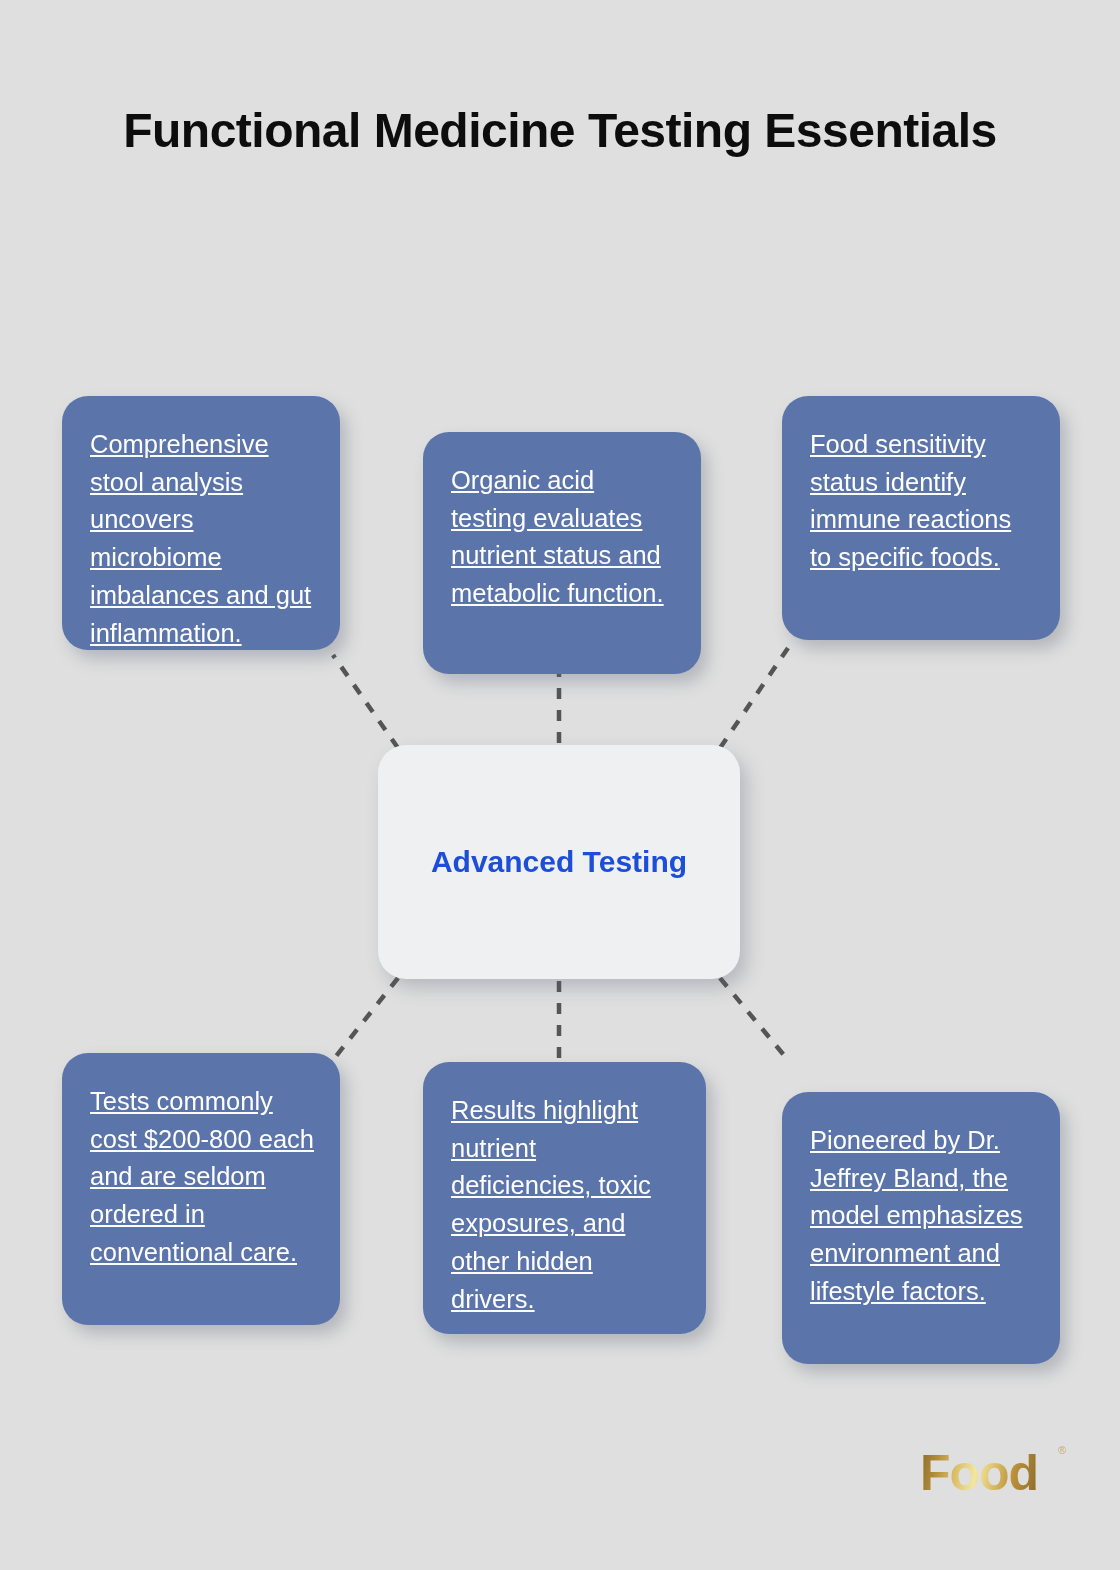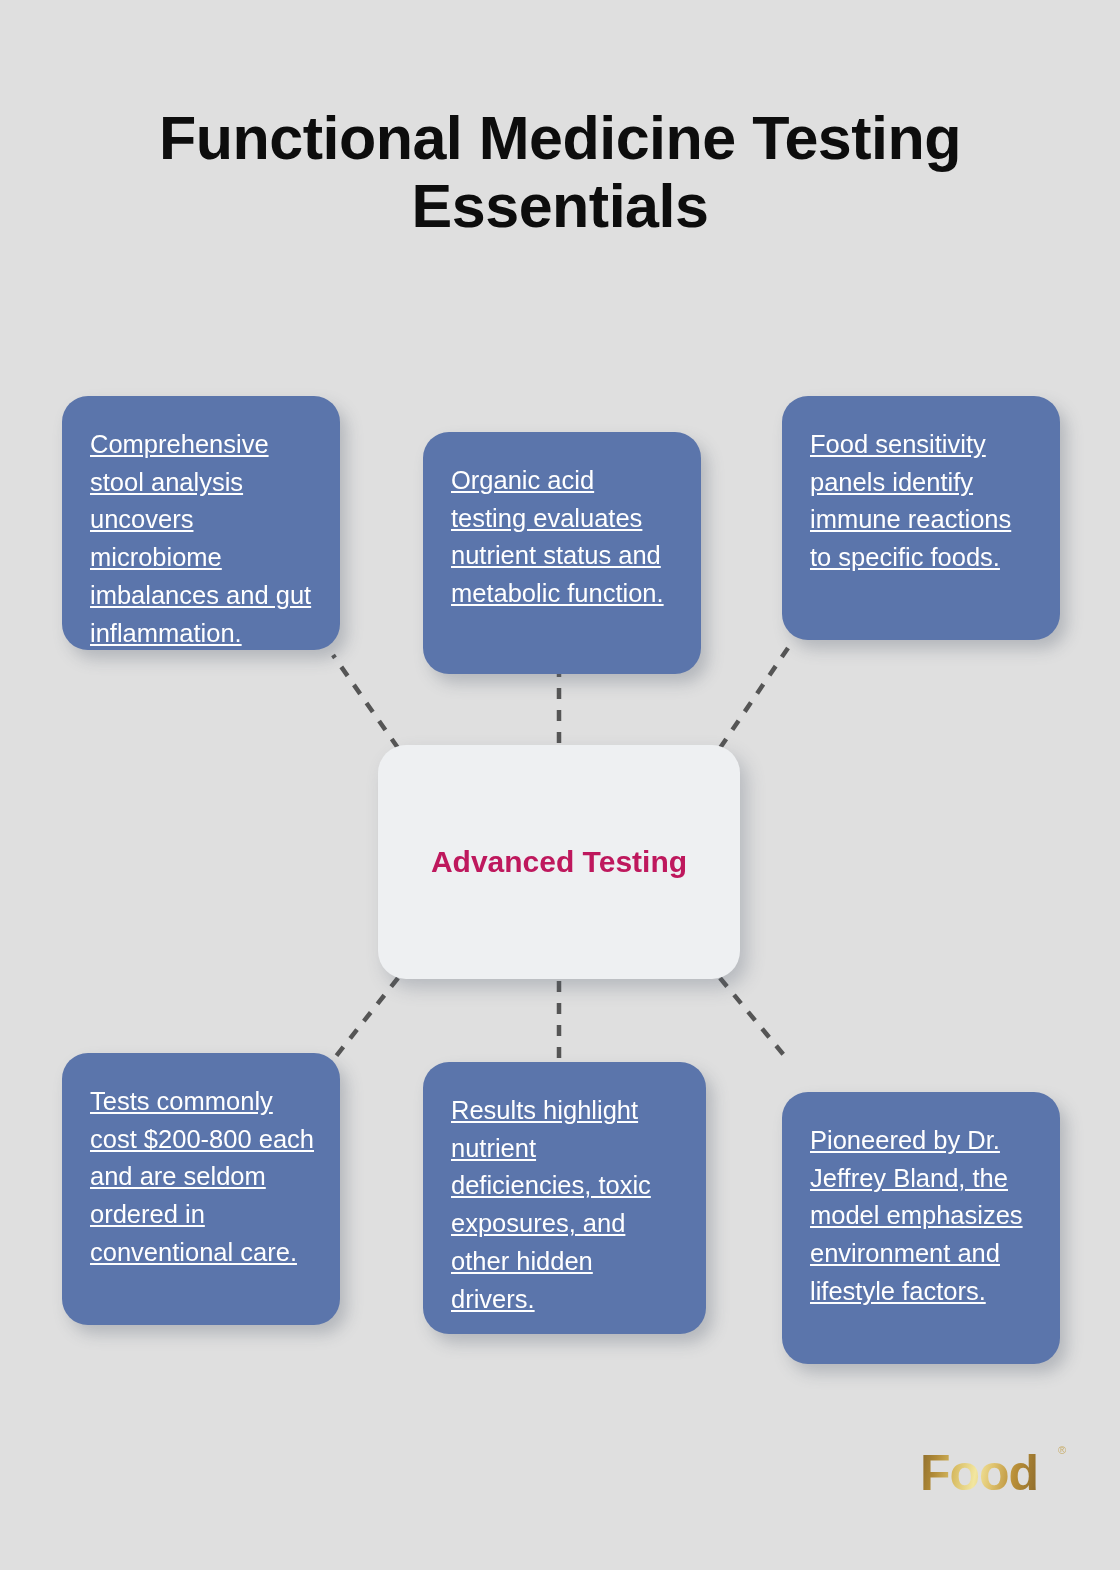--- a/index.html
+++ b/index.html
@@ -15,21 +15,21 @@
     overflow: hidden;
   }
 
   
   .page-title {
     position: absolute;
     left: 0;
     top: 104px;
     width: 1120px;
     text-align: center;
-    font-size: 61px;
+    font-size: 48px;
     line-height: 1.12;
     font-weight: bold;
     color: #0d0d0d;
     letter-spacing: -0.5px;
     padding: 0 90px;
     box-sizing: border-box;
   }
 
   
   .connectors {
@@ -62,21 +62,21 @@
     box-shadow: 7px 9px 16px rgba(90, 100, 115, 0.32);
     display: flex;
     align-items: flex-start;
     text-decoration: underline;
   }
   .leaf-node .leaf-text {
     display: block;
   }
   .center-node {
     background: #eef0f2;
-    color: #be185d;
+    color: #1d4ed8;
     font-size: 30px;
     font-weight: bold;
     line-height: 1.32;
     text-align: center;
     display: flex;
     align-items: center;
     justify-content: center;
     box-shadow: 7px 9px 18px rgba(90, 100, 115, 0.30);
     border-radius: 28px;
   }
@@ -171,21 +171,21 @@
 
 <div class="node leaf-node" id="node-top-left">
   <span class="leaf-text">Comprehensive stool analysis uncovers microbiome imbalances and gut inflammation.</span>
 </div>
 
 <div class="node leaf-node" id="node-top-center">
   <span class="leaf-text">Organic acid testing evaluates nutrient status and metabolic function.</span>
 </div>
 
 <div class="node leaf-node" id="node-top-right">
-  <span class="leaf-text">Food sensitivity panels identify immune reactions to specific foods.</span>
+  <span class="leaf-text">Food sensitivity status identify immune reactions to specific foods.</span>
 </div>
 
 <div class="node center-node" id="node-center">
   <span>Advanced Testing</span>
 </div>
 
 <div class="node leaf-node" id="node-bottom-left">
   <span class="leaf-text">Tests commonly cost $200-800 each and are seldom ordered in conventional care.</span>
 </div>
 

